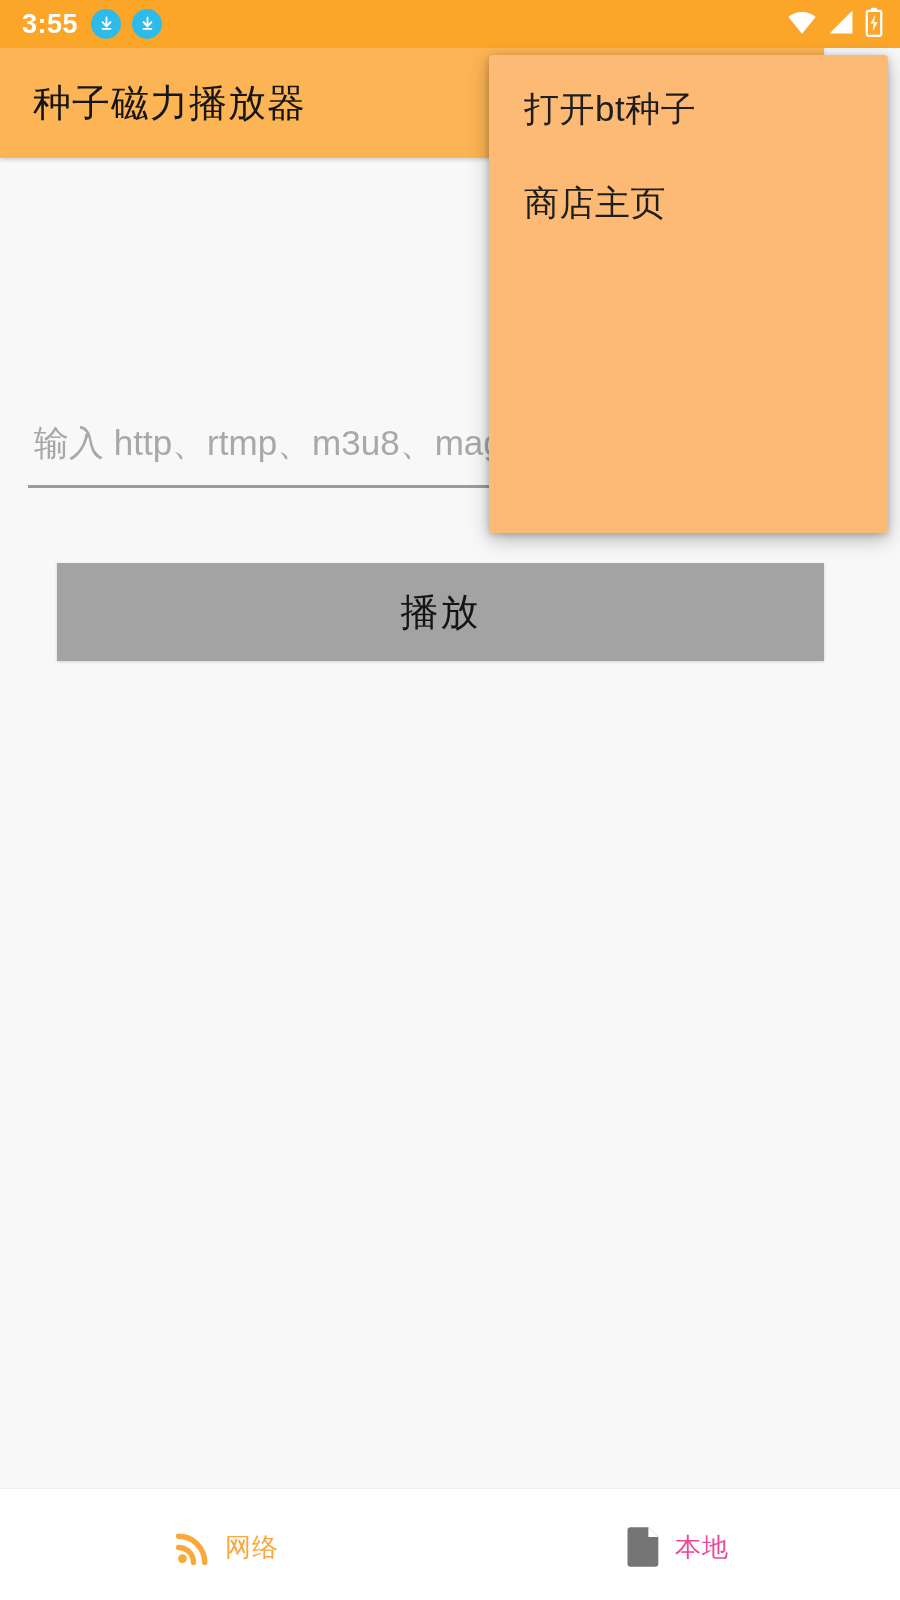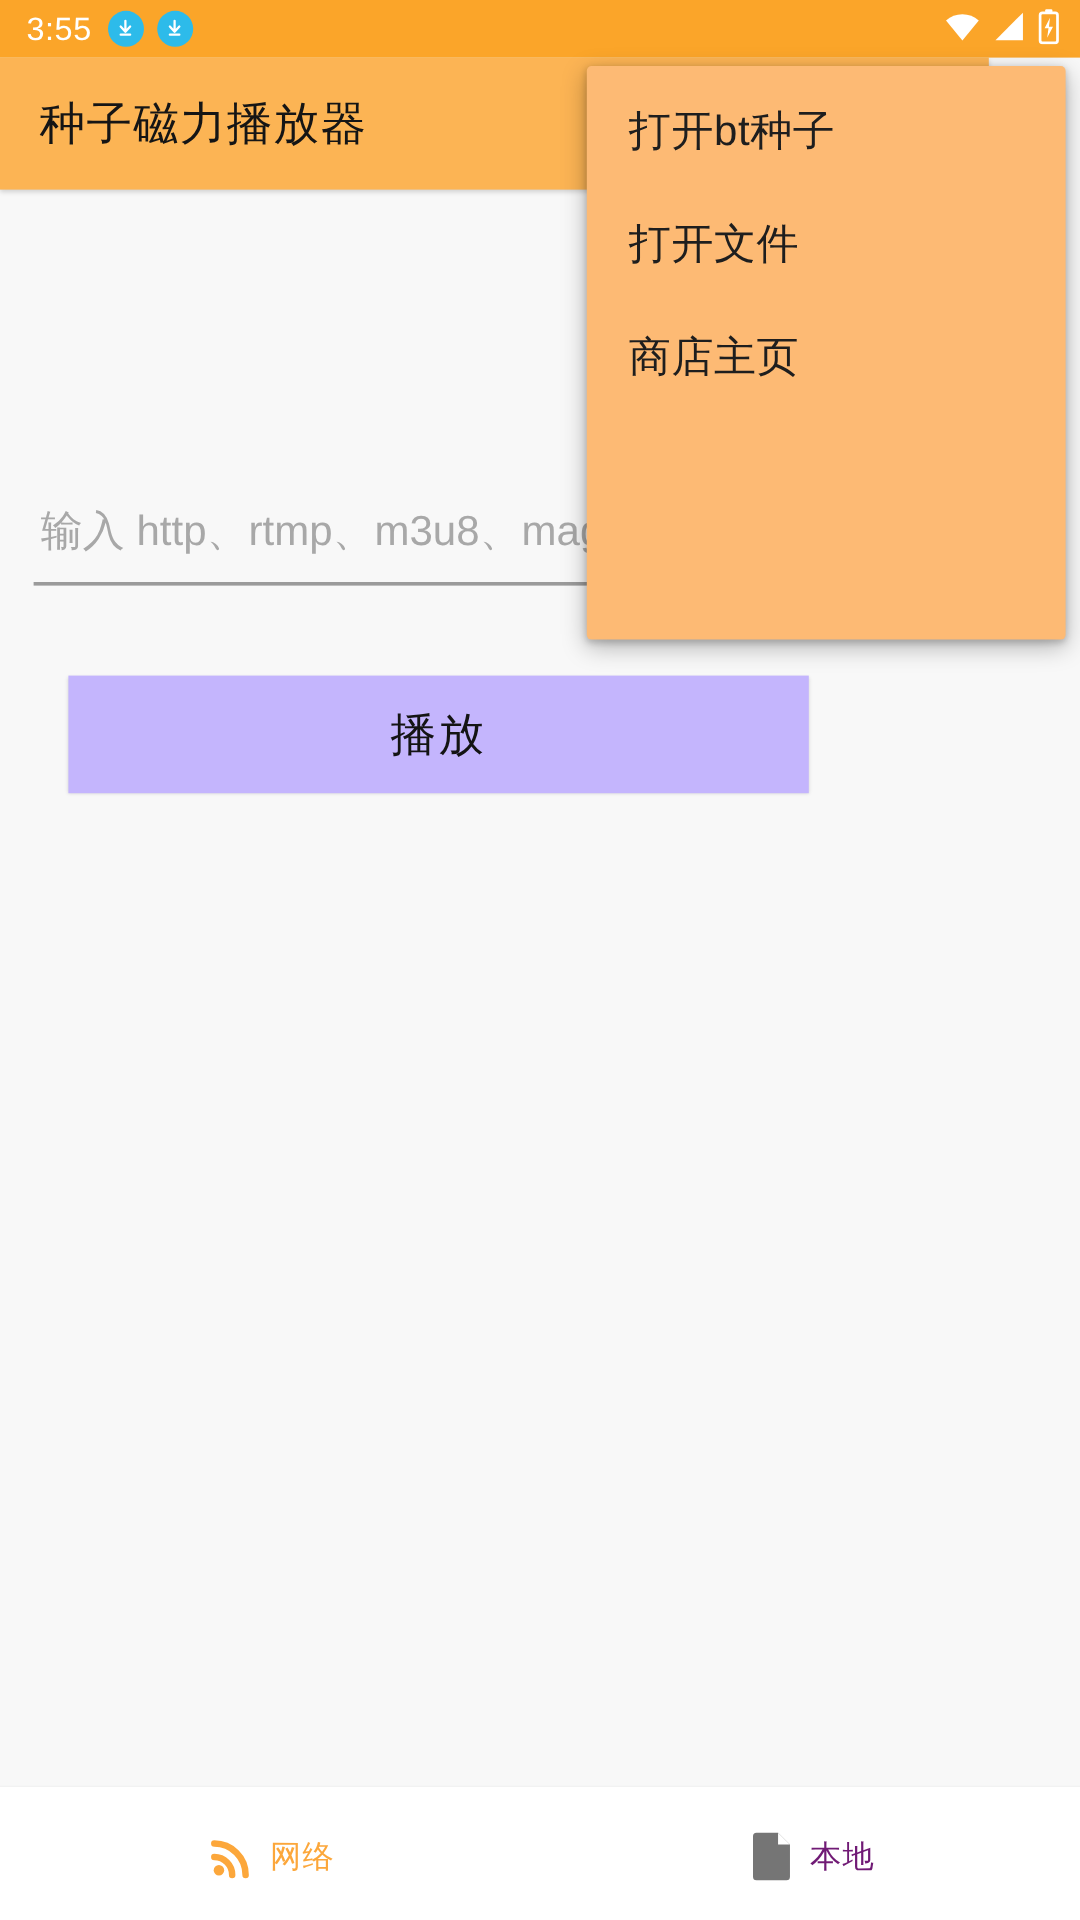--- a/index.html
+++ b/index.html
@@ -28,21 +28,21 @@
     height: 48px;
     background: #FBA529;
     display: flex;
     align-items: center;
     padding: 0 16px 0 22px;
     z-index: 40;
   }
   .status-clock {
     color: #ffffff;
     font-size: 27px;
-    font-weight: normal;
+    font-weight: bold;
     letter-spacing: 0.5px;
     line-height: 1;
   }
   .status-left-icons {
     display: flex;
     align-items: center;
     gap: 11px;
     margin-left: 13px;
   }
   .dl-badge {
@@ -110,23 +110,23 @@
     color: #1a1a1a;
     padding: 0 4px 10px 6px;
     white-space: nowrap;
   }
   .url-input::placeholder { color: #A8A8A8; opacity: 1; }
 
   .play-button {
     position: absolute;
     top: 405px;
     left: 57px;
-    width: 617px;
+    width: 767px;
     height: 98px;
-    background: #c4b5fd;
+    background: #a3a3a3;
     border: none;
     outline: none;
     cursor: pointer;
     font-family: Liberation Mono, monospace;
     font-size: 38px;
     color: #141414;
     letter-spacing: 2px;
     box-shadow: 0 1px 3px rgba(0,0,0,0.15);
   }
 
@@ -184,21 +184,21 @@
     display: flex;
     align-items: center;
     justify-content: center;
   }
   .nav-label {
     font-size: 26px;
     letter-spacing: 1px;
     line-height: 1;
   }
   .nav-tab.active .nav-label { color: #FCA73B; }
-  .nav-tab.inactive .nav-label { color: #701a75; }
+  .nav-tab.inactive .nav-label { color: #ec4899; }
 </style>
 </head>
 <body>
 
 <div id="app">
 
   <div class="status-bar">
     <span class="status-clock">3:55</span>
 
     <div class="status-left-icons">
@@ -247,21 +247,20 @@
 
     <div class="url-input-wrap">
       <input class="url-input" type="text" placeholder="输入 http、rtmp、m3u8、magnet等播放地址" style="">
     </div>
 
     <button class="play-button">播放</button>
   </div>
 
   <div class="popup-menu">
     <div class="menu-item">打开bt种子</div>
-    <div class="menu-item">打开文件</div>
     <div class="menu-item">商店主页</div>
   </div>
 
   <div class="bottom-nav">
 
     <div class="nav-tab active">
       <span class="nav-icon">
         <svg width="42" height="42" viewBox="0 0 24 24" aria-hidden="true">
           <circle cx="5.4" cy="18.6" r="2.5" fill="#FCA73B"></circle>
           <path d="M3.2 12.3 A8.5 8.5 0 0 1 11.7 20.8" stroke="#FCA73B" stroke-width="3.1" fill="none" stroke-linecap="round"></path>

